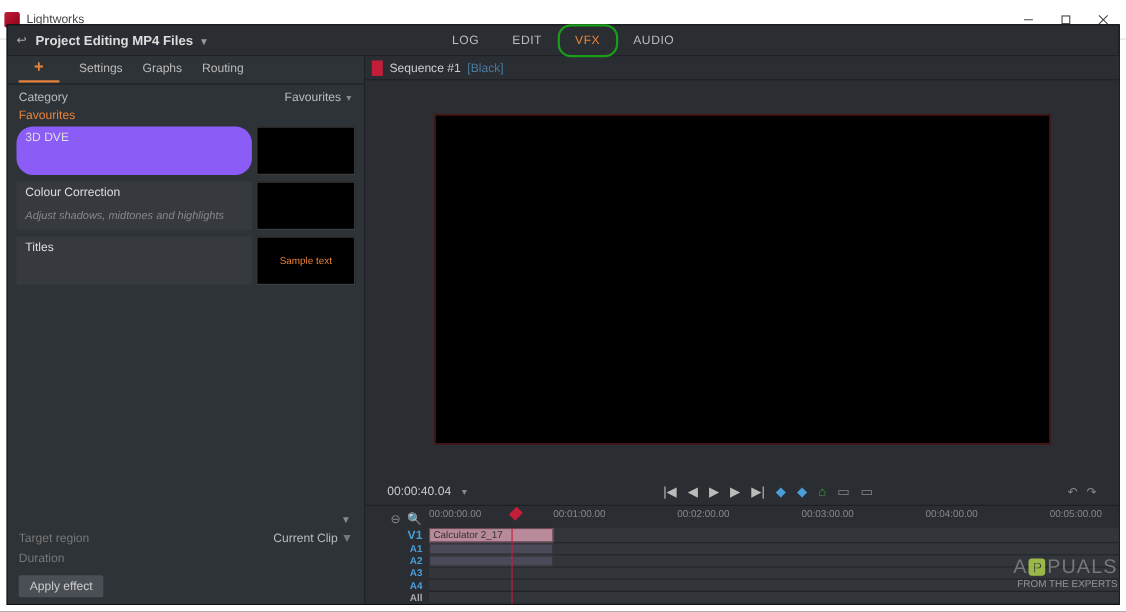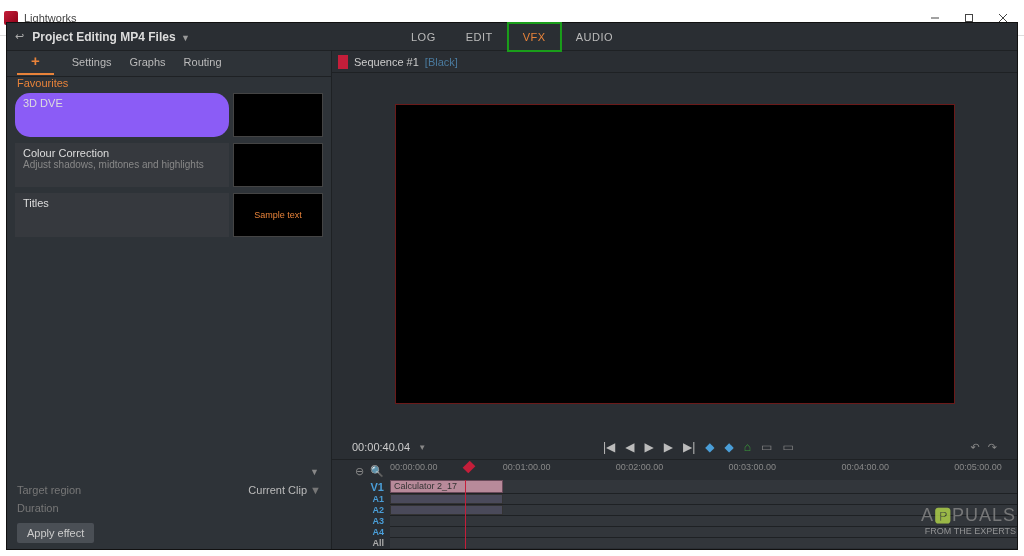--- a/index.html
+++ b/index.html
@@ -15,41 +15,41 @@
     
     
     .app { position: absolute; left: 6px; right: 6px; top: 22px; bottom: 6px; background: #2a2e33; border: 1px solid #111; color: #c9c9c9; }
     
     .toolbar { height: 28px; display: flex; align-items: center; padding: 0 8px; border-bottom: 1px solid #1e2124; }
     .back-icon { color: #aaa; margin-right: 8px; }
     .proj-title { color: #ddd; font-weight: 600; font-size: 12px; }
     .proj-title .tri { color: #999; font-size: 9px; margin-left: 2px; }
     .main-tabs { position: absolute; left: 50%; transform: translateX(-50%); display: flex; gap: 0; top: 0; height: 28px; align-items: center; }
     .main-tab { padding: 4px 15px; height: 28px; display: flex; align-items: center; color: #bbb; font-size: 11px; letter-spacing: .5px; }
-    .main-tab.highlighted { color: #e8833a; outline: 2px solid #1a9e1a; outline-offset: -1px; }
+    .main-tab.highlighted { color: #e8833a; outline: 2px solid #1a9e1a; outline-offset: -1px; border-radius: 11px; }
     
     .body { display: flex; height: calc(100% - 28px); }
     
     
     .left { width: 325px; background: #2e3338; border-right: 1px solid #1e2124; display: flex; flex-direction: column; padding: 0 0 6px 0; }
     .left-tabs { display: flex; height: 26px; border-bottom: 1px solid #1e2124; padding: 0 10px; gap: 18px; align-items: center; }
     .left-tab { color: #bbb; font-size: 11px; padding-bottom: 4px; }
     .left-tab.plus { color: #e8833a; font-size: 15px; font-weight: bold; border-bottom: 2px solid #e8833a; padding: 0 14px 4px; }
     
     .cat-row { display: flex; justify-content: space-between; padding: 6px 10px 4px; color: #bbb; font-size: 11px; }
     .cat-row .favs { color: #bbb; }
     .cat-row .tri { font-size: 8px; margin-left: 3px; color: #888; }
     .fav-hdr { color: #e8833a; padding: 0 10px 4px; font-size: 11px; }
     
     .fx-list { padding: 0 8px; }
     .fx-item { display: flex; margin-bottom: 6px; height: 44px; }
     .fx-item .info { flex: 1; padding: 4px 8px; background: #36393e; }
     .fx-item.selected .info { background: #8b5cf6; border-radius: 15px; }
     .fx-item .name { color: #ddd; font-size: 11px; }
-    .fx-item .desc { color: #888; font-size: 10px; margin-top: 0; }
+    .fx-item .desc { color: #888; font-size: 10px; margin-top: 10px; font-style: italic; }
     .fx-item .thumb { width: 90px; background: #000; border: 1px solid #444; margin-left: 4px; display: flex; align-items: center; justify-content: center; }
     .fx-item .sample-text { color: #e8833a; font-size: 9px; }
     
     .left-spacer { flex: 1; }
     .chev-right { text-align: right; padding: 0 12px 4px; color: #888; font-size: 9px; }
     .btm-row { display: flex; justify-content: space-between; padding: 3px 10px; color: #777; font-size: 11px; }
     .btm-row .val { color: #bbb; }
     .apply-btn { margin: 6px 10px 0; padding: 4px 10px; background: #4a4f55; color: #ccc; border: none; font-size: 11px; width: fit-content; border-radius: 2px; }
     
     
@@ -140,20 +140,26 @@
   </div>
 
   <div class="body">
 
     <div class="left">
       <div class="left-tabs">
         <div class="left-tab plus">+</div>
         <div class="left-tab">Settings</div>
         <div class="left-tab">Graphs</div>
         <div class="left-tab">Routing</div>
+      </div>
+      <div class="cat-row">
+        <span>Category</span>
+        <span class="favs">
+          <span>Favourites</span><span class="tri">▼</span>
+        </span>
       </div>
       <div class="fav-hdr">Favourites</div>
 
       <div class="fx-list">
         <div class="fx-item selected">
           <div class="info">
             <div class="name">3D DVE</div>
           </div>
           <div class="thumb"></div>
         </div>

